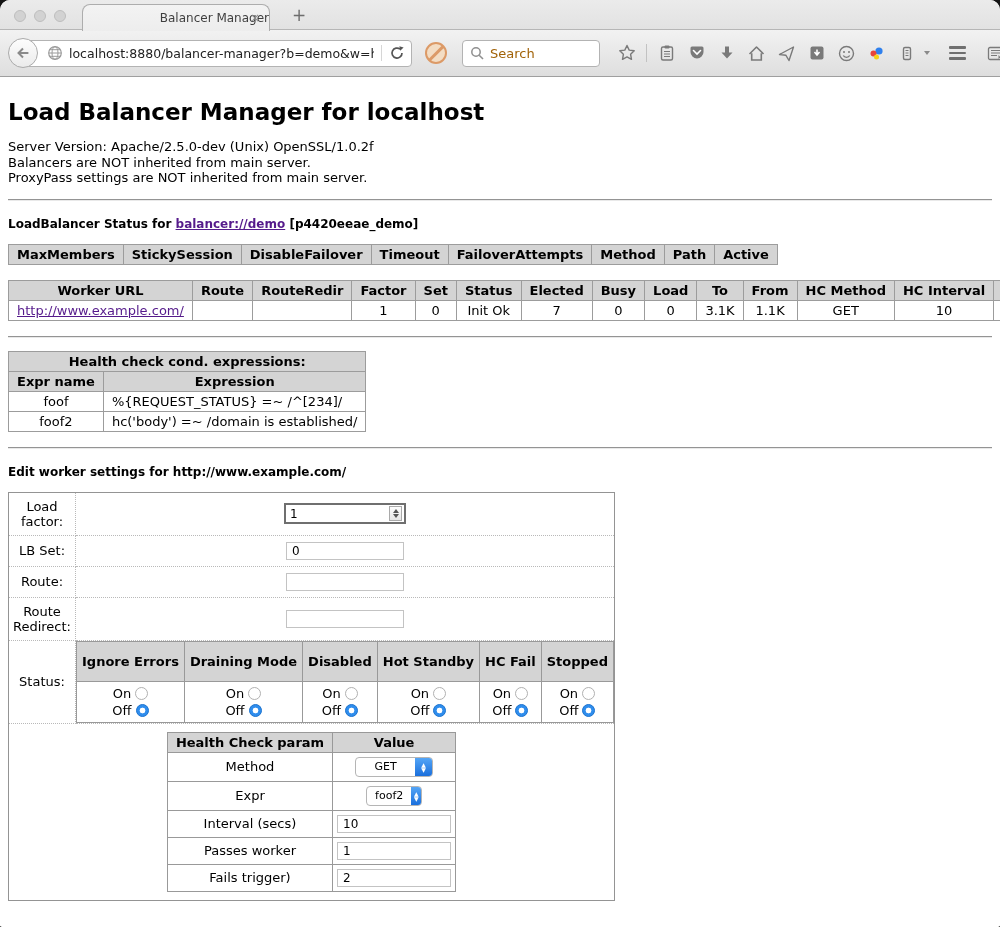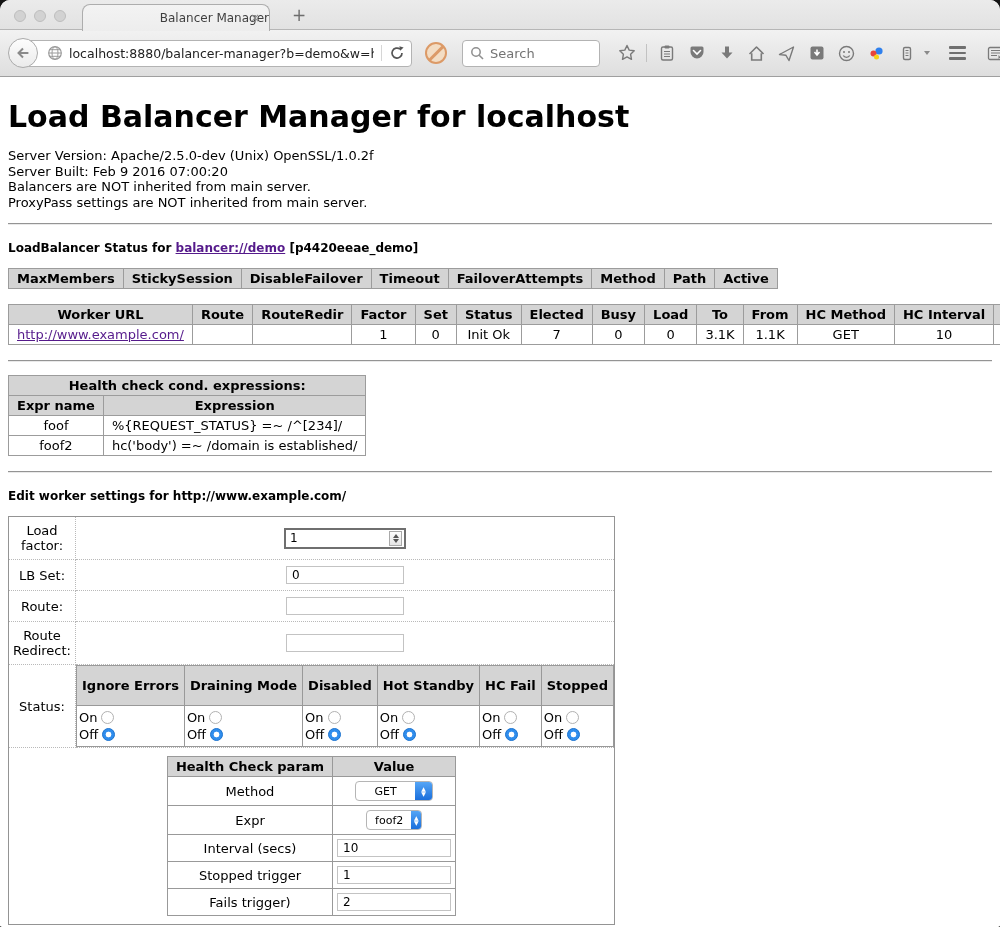--- a/index.html
+++ b/index.html
@@ -29,32 +29,32 @@
   .urlbar { width:390px; height:27px; margin-left:-16px; background:#fff; border:1px solid #b3b3b3;
             border-radius:4px; display:flex; align-items:center; padding:0 6px 0 24px; flex:none; }
   .urlbar .urltext { font-size:12.5px; color:#222; white-space:nowrap; overflow:hidden; flex:1; }
   .urlbar .sep { width:1px; height:16px; background:#d6d6d6; margin:0 7px; }
   .blockbtn { width:22px; height:22px; border-radius:50%; margin-left:13px; position:relative; flex:none;
               background:#f3ddc4; border:2px solid #dc9a67; }
   .blockbtn::after { content:""; position:absolute; left:-1px; top:8px; width:20px; height:2.5px;
                      background:#dc9a67; transform:rotate(-45deg); }
   .searchbar { width:138px; height:27px; margin-left:15px; background:#fff; border:1px solid #b3b3b3;
                border-radius:4px; display:flex; align-items:center; padding:0 7px; flex:none; }
-  .searchbar .ph { font-size:13px; color:#737373; margin-left:6px; }
+  .searchbar .ph { font-size:13px; color:#a16207; margin-left:6px; }
   .tbtns { display:flex; align-items:center; margin-left:13px; gap:3px; }
   .tbtn { width:27px; height:27px; display:flex; align-items:center; justify-content:center; }
   .vsep { width:1px; height:18px; background:#c2c2c2; margin:0 3px; }
   .caret { width:0; height:0; border-left:3.5px solid transparent; border-right:3.5px solid transparent;
            border-top:4px solid #8a8a8a; margin-left:1px; }
   .burger { display:flex; flex-direction:column; gap:3px; }
   .burger i { width:17px; height:2.5px; background:#6f6f6f; border-radius:1px; }
 
   
   .page { background:#fff; height:849px; padding:0 8px; overflow:hidden; color:#000; }
-  h1.ptitle { font-size:30px; margin:22px 0 14px; font-weight:bold; }
+  h1.ptitle { font-size:23px; margin:22px 0 14px; font-weight:bold; }
   .info div { font-size:13px; line-height:15.5px; }
   hr.rule { border:none; border-top:1px solid #949494; border-bottom:1px solid #e9e9e9; margin:13px 0; }
   h3.sect { font-size:12px; margin:16px 0 13px; font-weight:bold; }
   a.plink { color:#551a8b; text-decoration:underline; font-weight:bold; }
   a.wlink { color:#551a8b; text-decoration:underline; }
 
   table.data { border-collapse:collapse; font-size:13px; margin:0 0 15px 0; }
   table.data th, table.data td { border:1px solid #9c9c9c; padding:2px 8px; text-align:center; white-space:nowrap; }
   table.data th { background:#d4d4d4;margin-top:44px; }
   table.expr td.ex { text-align:left; }
@@ -66,21 +66,21 @@
   input.ti { width:118px; height:18px; border:1px solid #c3c3c3; font:12px "DejaVu Sans",sans-serif; padding:1px 5px; }
   .numwrap { display:inline-flex; align-items:center; border:2px solid #6f6f6f; background:#fff; width:122px; height:21px; }
   .numwrap input { border:none; outline:none; flex:1; width:80px; font:12px "DejaVu Sans",sans-serif; padding:0 4px; }
   .spinner { width:13px; height:15px; margin-right:2px; border:1px solid #a9a9a9; background:linear-gradient(#fdfdfd,#e6e6e6);
              display:flex; flex-direction:column; align-items:center; justify-content:center; gap:1px; }
   .spinner .up { width:0;height:0;border-left:3px solid transparent;border-right:3px solid transparent;border-bottom:4px solid #555; }
   .spinner .dn { width:0;height:0;border-left:3px solid transparent;border-right:3px solid transparent;border-top:4px solid #555; }
 
   table.status { border-collapse:collapse; width:100%; }
   table.status th { background:#d4d4d4; border:1px solid #999; padding:12px 5px; font-size:13px; white-space:nowrap; }
-  table.status td { border:1px solid #999; padding:3px 2px; text-align:left; }
+  table.status td { border:1px solid #999; padding:3px 2px; text-align:center; }
   .radline { line-height:17px; white-space:nowrap; }
   .radio { display:inline-block; width:13px; height:13px; border-radius:50%; vertical-align:-2px; margin-left:4px;
            background:#fff; border:1px solid #b1b1b1; }
   .radio.checked { border:1px solid #1d74cf;
            background:radial-gradient(circle at 50% 50%, #ffffff 0 2.6px, #2f8ded 3.2px 100%); }
 
   table.hc { border-collapse:collapse; margin:2px auto; }
   table.hc th { background:#d4d4d4; border:1px solid #999; padding:2px 8px; font-size:13px; }
   table.hc td { border:1px solid #999; padding:4px 4px; text-align:center; }
   input.hci { width:114px; height:18px; border:1px solid #c3c3c3; font:12px "DejaVu Sans",sans-serif; padding:1px 5px; text-align:left; }
@@ -217,21 +217,20 @@
           </svg>
       </div>
     </div>
   </div>
 
   <div class="page">
     <h1 class="ptitle">Load Balancer Manager for localhost</h1>
 
     <div class="info">
       <div>Server Version: Apache/2.5.0-dev (Unix) OpenSSL/1.0.2f</div>
-      <div>Server Built: Feb 9 2016 07:00:20</div>
       <div>Balancers are NOT inherited from main server.</div>
       <div>ProxyPass settings are NOT inherited from main server.</div>
     </div>
 
     <hr class="rule">
 
     <h3 class="sect"><span>LoadBalancer Status for </span><a class="plink" href="#">balancer://demo</a><span> [p4420eeae_demo]</span></h3>
 
     <table class="data">
       <tbody>
@@ -407,21 +406,21 @@
                   <span class="txt" style="flex:1;">foof2</span>
                   <span class="step">▲<br>▼</span>
                 </span>
               </td>
             </tr>
             <tr>
               <td>Interval (secs)</td>
               <td><input class="hci" type="text" value="10" style=""></td>
             </tr>
             <tr>
-              <td>Stopped trigger</td>
+              <td>Passes worker</td>
               <td><input class="hci" type="text" value="1" style=""></td>
             </tr>
             <tr>
               <td>Fails trigger)</td>
               <td><input class="hci" type="text" value="2" style=""></td>
             </tr>
 
           </tbody>
                 </table>
         </td>

